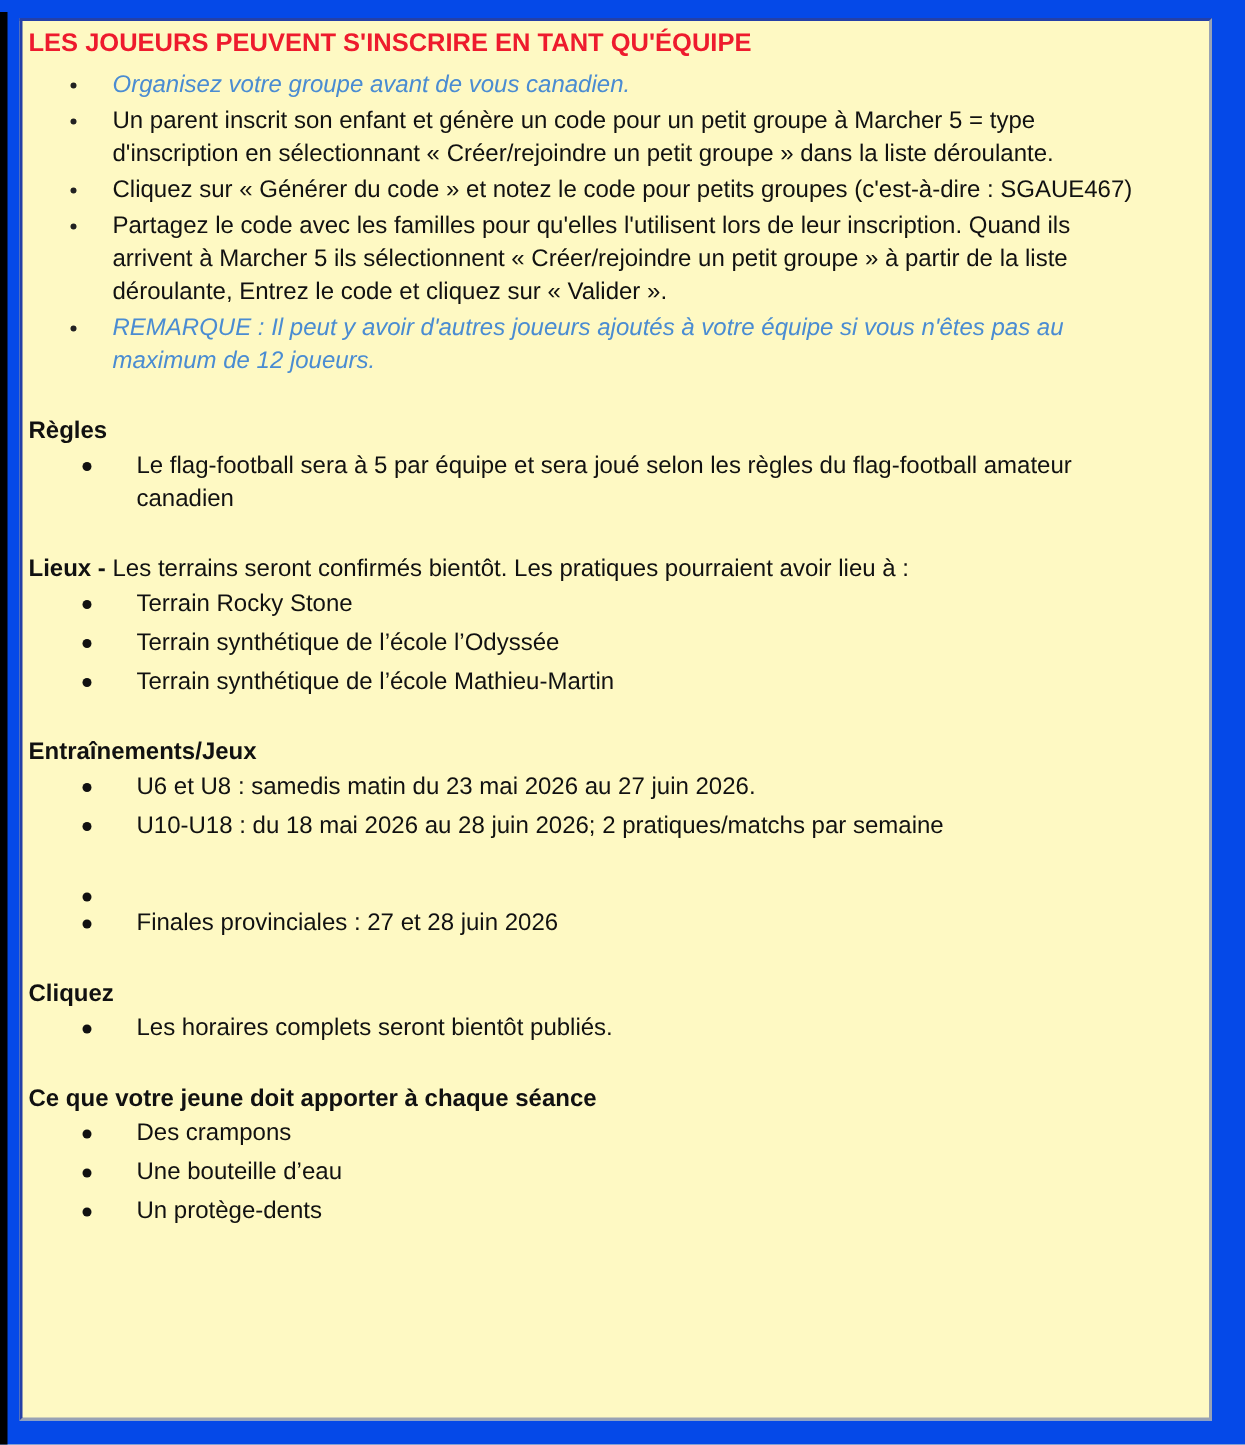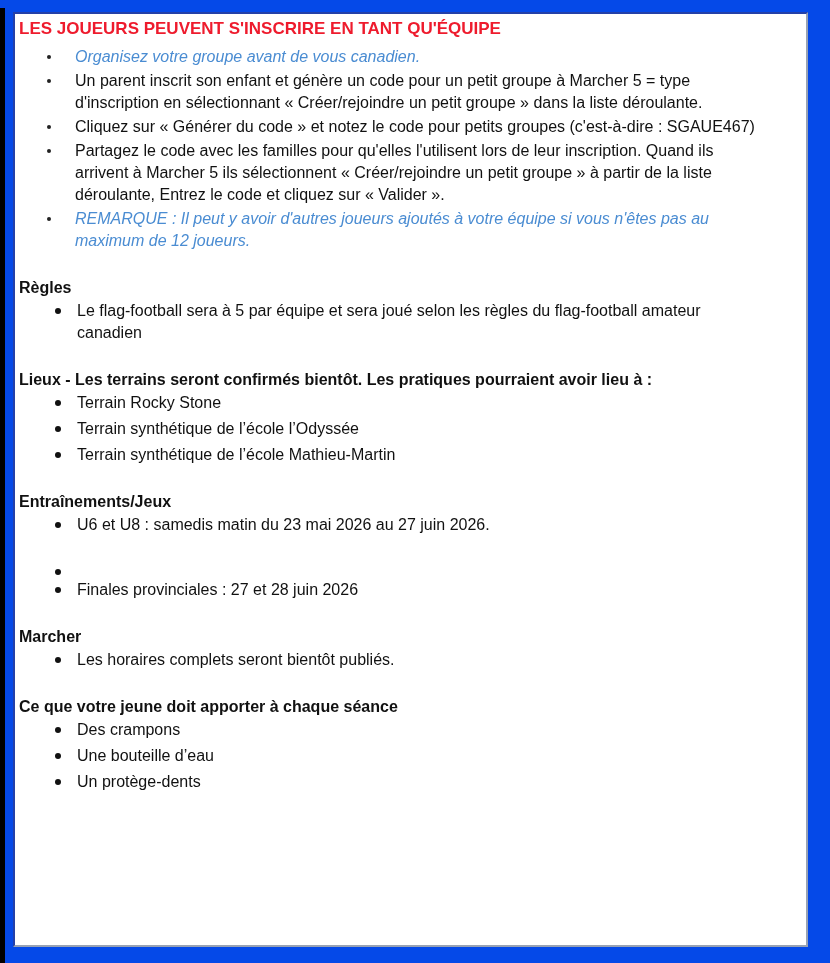--- a/index.html
+++ b/index.html
@@ -8,21 +8,21 @@
     background:var(--frame_blue,#0549e8);
     font-family:"Liberation Sans", sans-serif;
     -webkit-font-smoothing:antialiased;
   }
   .left-strip{
     position:absolute;left:0;top:8px;width:5px;height:955px;
     background:#000;
   }
   .page{
     position:absolute;left:13px;top:12px;width:795px;height:935px;
-    background:#ffffff;box-sizing:border-box;overflow:hidden;
+    background:#fef9c3;box-sizing:border-box;overflow:hidden;
     border:2px solid;
     border-color:var(--border_dark,#2440a8) var(--border_light,#98a2b4) var(--border_light,#98a2b4) var(--border_dark,#2440a8);
     padding:3px 10px 0 4px;
   }
   .title{
     color:var(--title_red,#ee1b2d);
     font-weight:bold;font-size:17px;line-height:24px;
     margin:0 0 5px 0;
   }
   .li{display:flex;align-items:flex-start;margin-bottom:2px;}
@@ -41,22 +41,22 @@
   .blue-italic{color:var(--accent_blue,#4a8cd2);font-style:italic;}
   .para{
     font-size:16px;line-height:22px;color:var(--text,#111111);
     margin-top:26px;max-width:777px;
   }
   .section{margin-top:25px;}
   .heading{
     font-size:16px;line-height:22px;font-weight:bold;color:var(--text,#111111);
     max-width:777px;margin-bottom:1px;margin-top:12px;
   }
-  .heading .lead{font-weight:bold;}
-  .section .li{margin-bottom:4px;}
+  .heading .lead{font-weight:normal;}
+  .section .li{margin-bottom:4px;gap:14px;}
 </style>
 </head>
 <body>
 
 <div class="left-strip"></div>
 
 <div class="page">
 
   <div class="title">LES JOUEURS PEUVENT S'INSCRIRE EN TANT QU'ÉQUIPE</div>
 
@@ -107,34 +107,38 @@
       <span class="li-text">Terrain synthétique de l’école Mathieu-Martin</span>
     </div>
   </div>
 
   <div class="section">
     <div class="heading"><span>Entraînements/Jeux</span><span class="lead"></span></div>
     <div class="li">
       <span class="sec-marker"></span>
       <span class="li-text">U6 et U8 : samedis matin du 23 mai 2026 au 27 juin 2026.</span>
     </div>
+    <div class="li">
+      <span class="sec-marker"></span>
+      <span class="li-text">U10-U18 : du 18 mai 2026 au 28 juin 2026; 2 pratiques/matchs par semaine</span>
+    </div>
   </div>
 
   <div class="section">
     <div class="li">
       <span class="sec-marker"></span>
     </div>
     <div class="li">
       <span class="sec-marker"></span>
       <span class="li-text">Finales provinciales : 27 et 28 juin 2026</span>
     </div>
   </div>
 
   <div class="section">
-    <div class="heading"><span>Marcher</span><span class="lead"></span></div>
+    <div class="heading"><span>Cliquez</span><span class="lead"></span></div>
     <div class="li">
       <span class="sec-marker"></span>
       <span class="li-text">Les horaires complets seront bientôt publiés.</span>
     </div>
   </div>
 
   <div class="section">
     <div class="heading"><span>Ce que votre jeune doit apporter à chaque séance</span><span class="lead"></span></div>
     <div class="li">
       <span class="sec-marker"></span>

